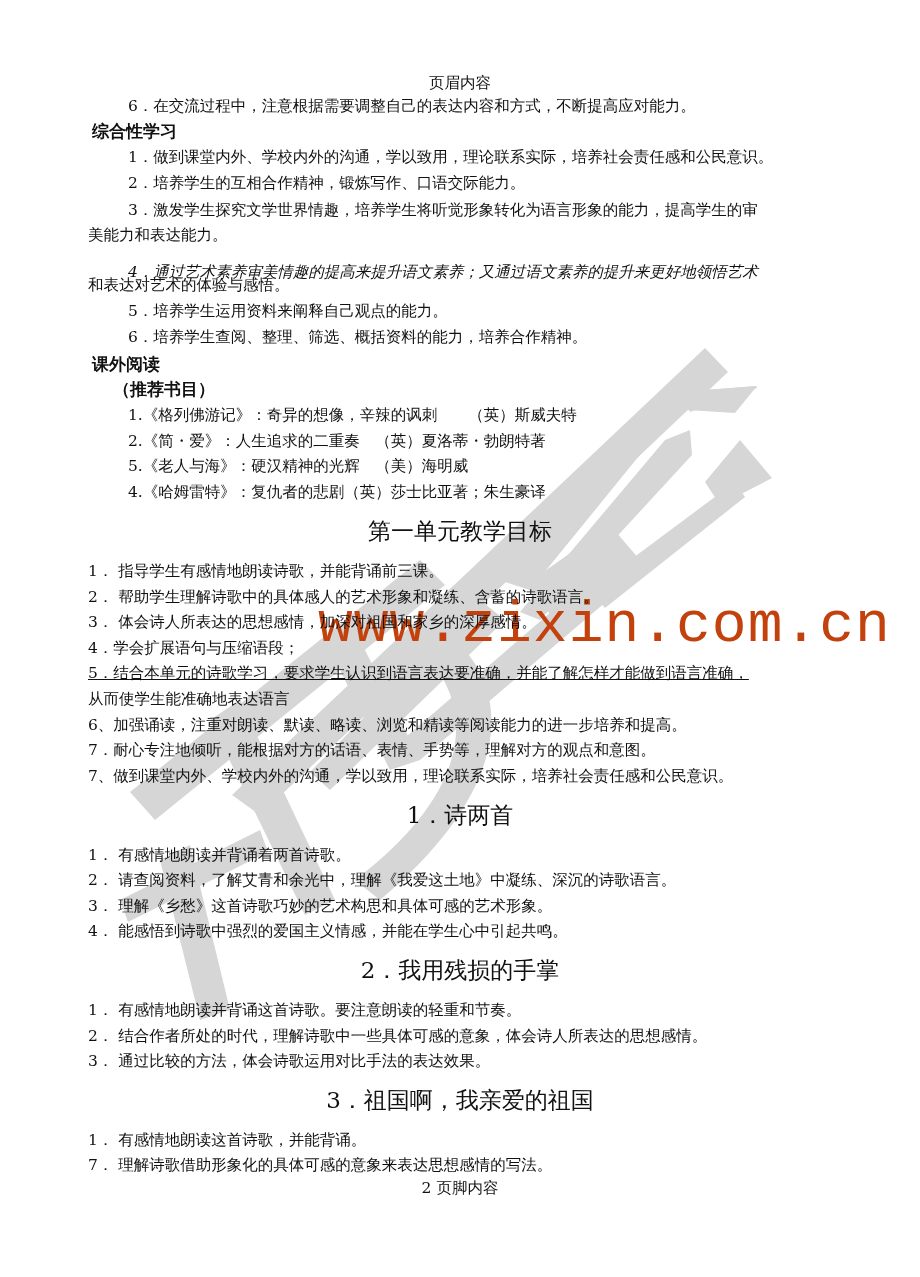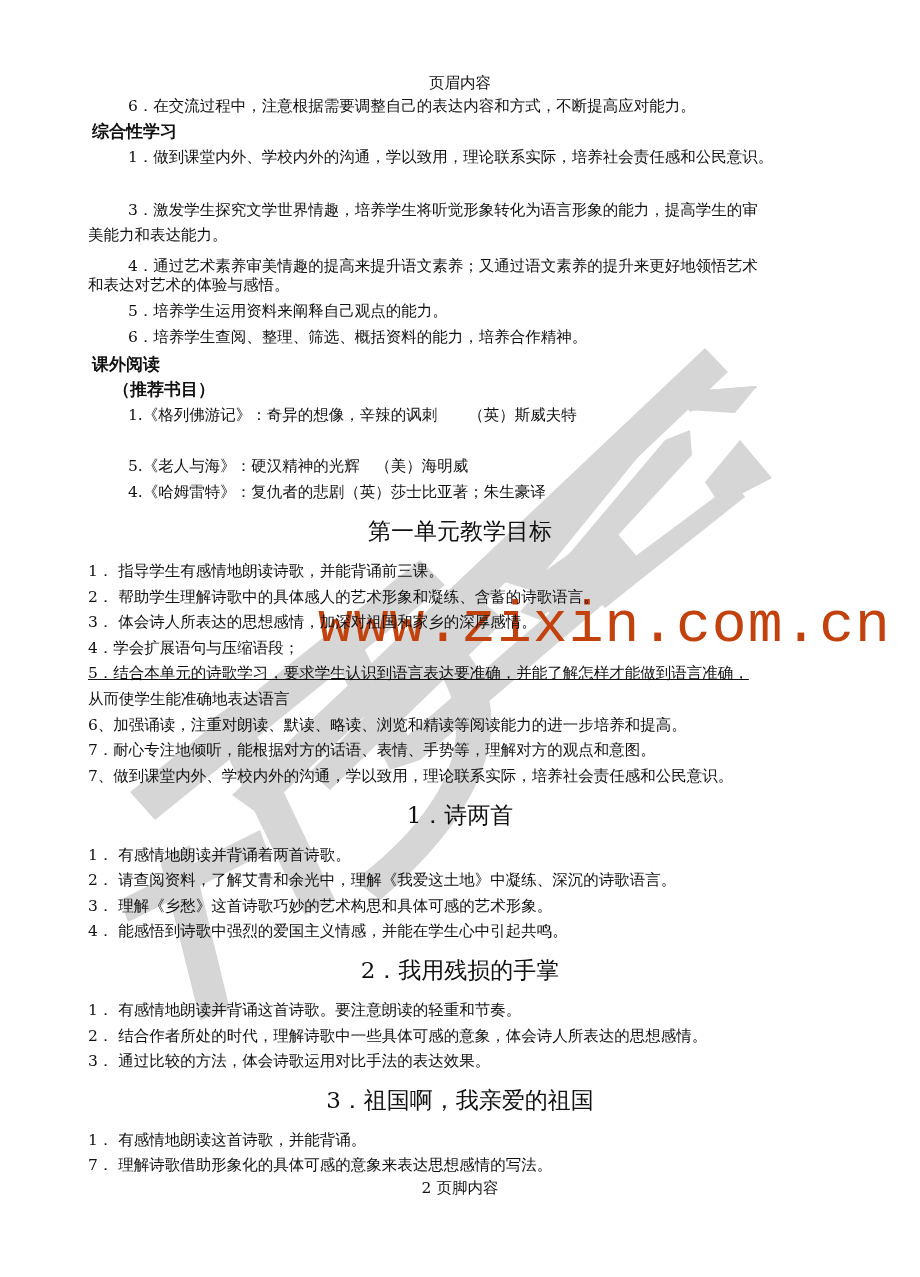--- a/index.html
+++ b/index.html
@@ -50,30 +50,32 @@
 <div class="wm-url">www.zixin.com.cn</div>
 
 <div class="page">
 
   <div class="header" style="top:73px;">页眉内容</div>
 
   <div class="line ind1" style="top:96px;">6．在交流过程中，注意根据需要调整自己的表达内容和方式，不断提高应对能力。</div>
 
   <div class="sec-title" style="top:120px;">综合性学习</div>
   <div class="line ind1" style="top:147px;">1．做到课堂内外、学校内外的沟通，学以致用，理论联系实际，培养社会责任感和公民意识。</div>
+  <div class="line ind1" style="top:173px;">2．培养学生的互相合作精神，锻炼写作、口语交际能力。</div>
   <div class="line ind1" style="top:200px;">3．激发学生探究文学世界情趣，培养学生将听觉形象转化为语言形象的能力，提高学生的审</div>
   <div class="line ind0" style="top:225px;">美能力和表达能力。</div>
-  <div class="line ind1" style="top:256px;">4．通过艺术素养审美情趣的提高来提升语文素养；又通过语文素养的提升来更好地领悟艺术</div>
+  <div class="line ind1" style="top:262px;font-style:italic;">4．通过艺术素养审美情趣的提高来提升语文素养；又通过语文素养的提升来更好地领悟艺术</div>
   <div class="line ind0" style="top:275px;">和表达对艺术的体验与感悟。</div>
   <div class="line ind1" style="top:301px;">5．培养学生运用资料来阐释自己观点的能力。</div>
   <div class="line ind1" style="top:327px;">6．培养学生查阅、整理、筛选、概括资料的能力，培养合作精神。</div>
 
   <div class="sec-title" style="top:353px;">课外阅读</div>
   <div class="sub-title" style="top:378px;">（推荐书目）</div>
   <div class="line ind-book" style="top:405px;">1.《格列佛游记》：奇异的想像，辛辣的讽刺　　（英）斯威夫特</div>
+  <div class="line ind-book" style="top:431px;">2.《简・爱》：人生追求的二重奏　（英）夏洛蒂・勃朗特著</div>
   <div class="line ind-book" style="top:456px;">5.《老人与海》：硬汉精神的光辉　（美）海明威</div>
   <div class="line ind-book" style="top:482px;">4.《哈姆雷特》：复仇者的悲剧（英）莎士比亚著；朱生豪译</div>
 
   <div class="h2" style="top:516px;">第一单元教学目标</div>
   <div class="line ind0" style="top:561px;">1． 指导学生有感情地朗读诗歌，并能背诵前三课。</div>
   <div class="line ind0" style="top:587px;">2． 帮助学生理解诗歌中的具体感人的艺术形象和凝练、含蓄的诗歌语言。</div>
   <div class="line ind0" style="top:612px;">3． 体会诗人所表达的思想感情，加深对祖国和家乡的深厚感情。</div>
   <div class="line ind0" style="top:638px;">4．学会扩展语句与压缩语段；</div>
   <div class="line ind0" style="top:663px;text-decoration:underline;">5．结合本单元的诗歌学习，要求学生认识到语言表达要准确，并能了解怎样才能做到语言准确，</div>
   <div class="line ind0" style="top:689px;">从而使学生能准确地表达语言</div>

